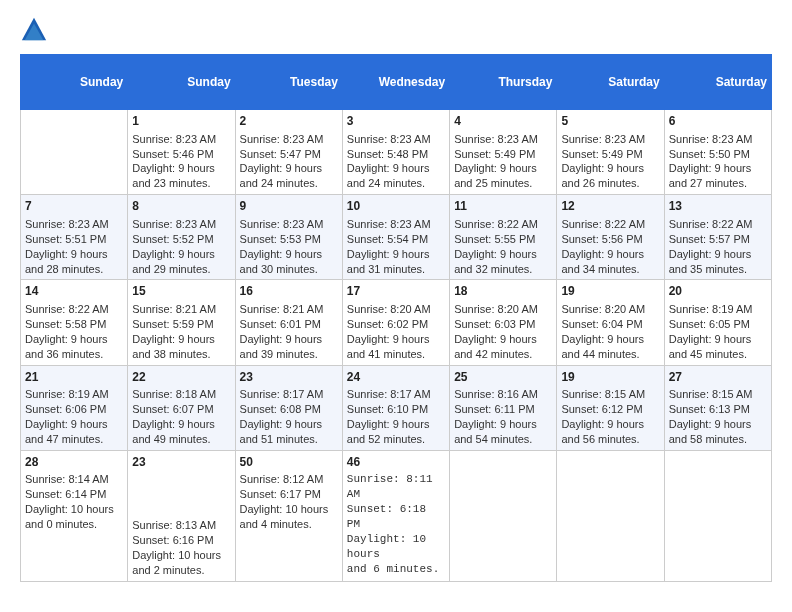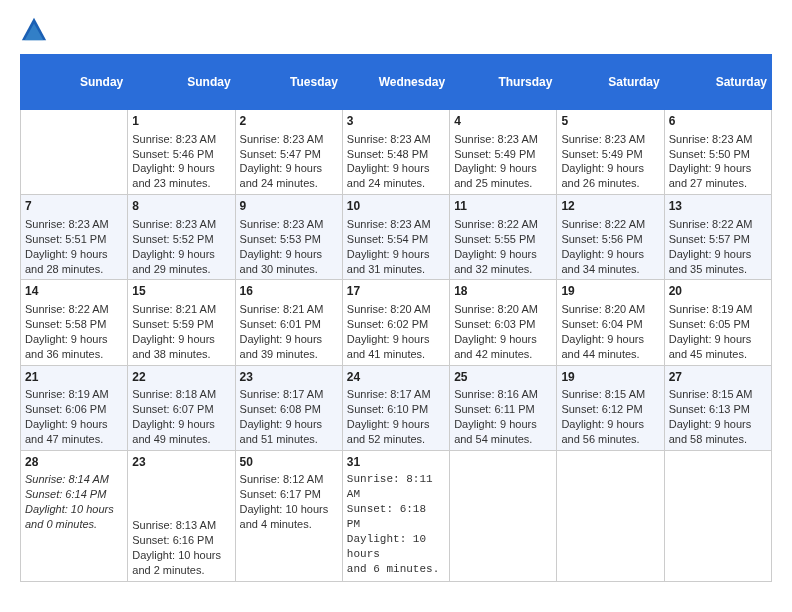--- a/index.html
+++ b/index.html
@@ -325,41 +325,41 @@
             <span class="day-number">27</span>
             <div class="day-info" style="white-space: pre-line;">Sunrise: 8:15 AM
 Sunset: 6:13 PM
 Daylight: 9 hours
 and 58 minutes.</div>
           </td>
         </tr>
         <tr>
           <td>
             <span class="day-number">28</span>
-            <div class="day-info" style="white-space: pre-line; font-style: italic;">Sunrise: 8:14 AM
+            <div class="day-info" style="white-space: pre-line;">Sunrise: 8:14 AM
 Sunset: 6:14 PM
 Daylight: 10 hours
 and 0 minutes.</div>
           </td>
           <td>
             <span class="day-number">23</span>
             <div class="day-info" style="white-space: pre-line; margin-top: 48px;">Sunrise: 8:13 AM
 Sunset: 6:16 PM
 Daylight: 10 hours
 and 2 minutes.</div>
           </td>
           <td>
             <span class="day-number">50</span>
             <div class="day-info" style="white-space: pre-line;">Sunrise: 8:12 AM
 Sunset: 6:17 PM
 Daylight: 10 hours
 and 4 minutes.</div>
           </td>
           <td>
-            <span class="day-number">31</span>
+            <span class="day-number">46</span>
             <div class="day-info" style="white-space: pre-line; font-family: Liberation Mono, monospace;">Sunrise: 8:11 AM
 Sunset: 6:18 PM
 Daylight: 10 hours
 and 6 minutes.</div>
           </td>
           <td class="empty-cell"></td>
           <td class="empty-cell"></td>
           <td class="empty-cell"></td>
         </tr>
       </tbody>

